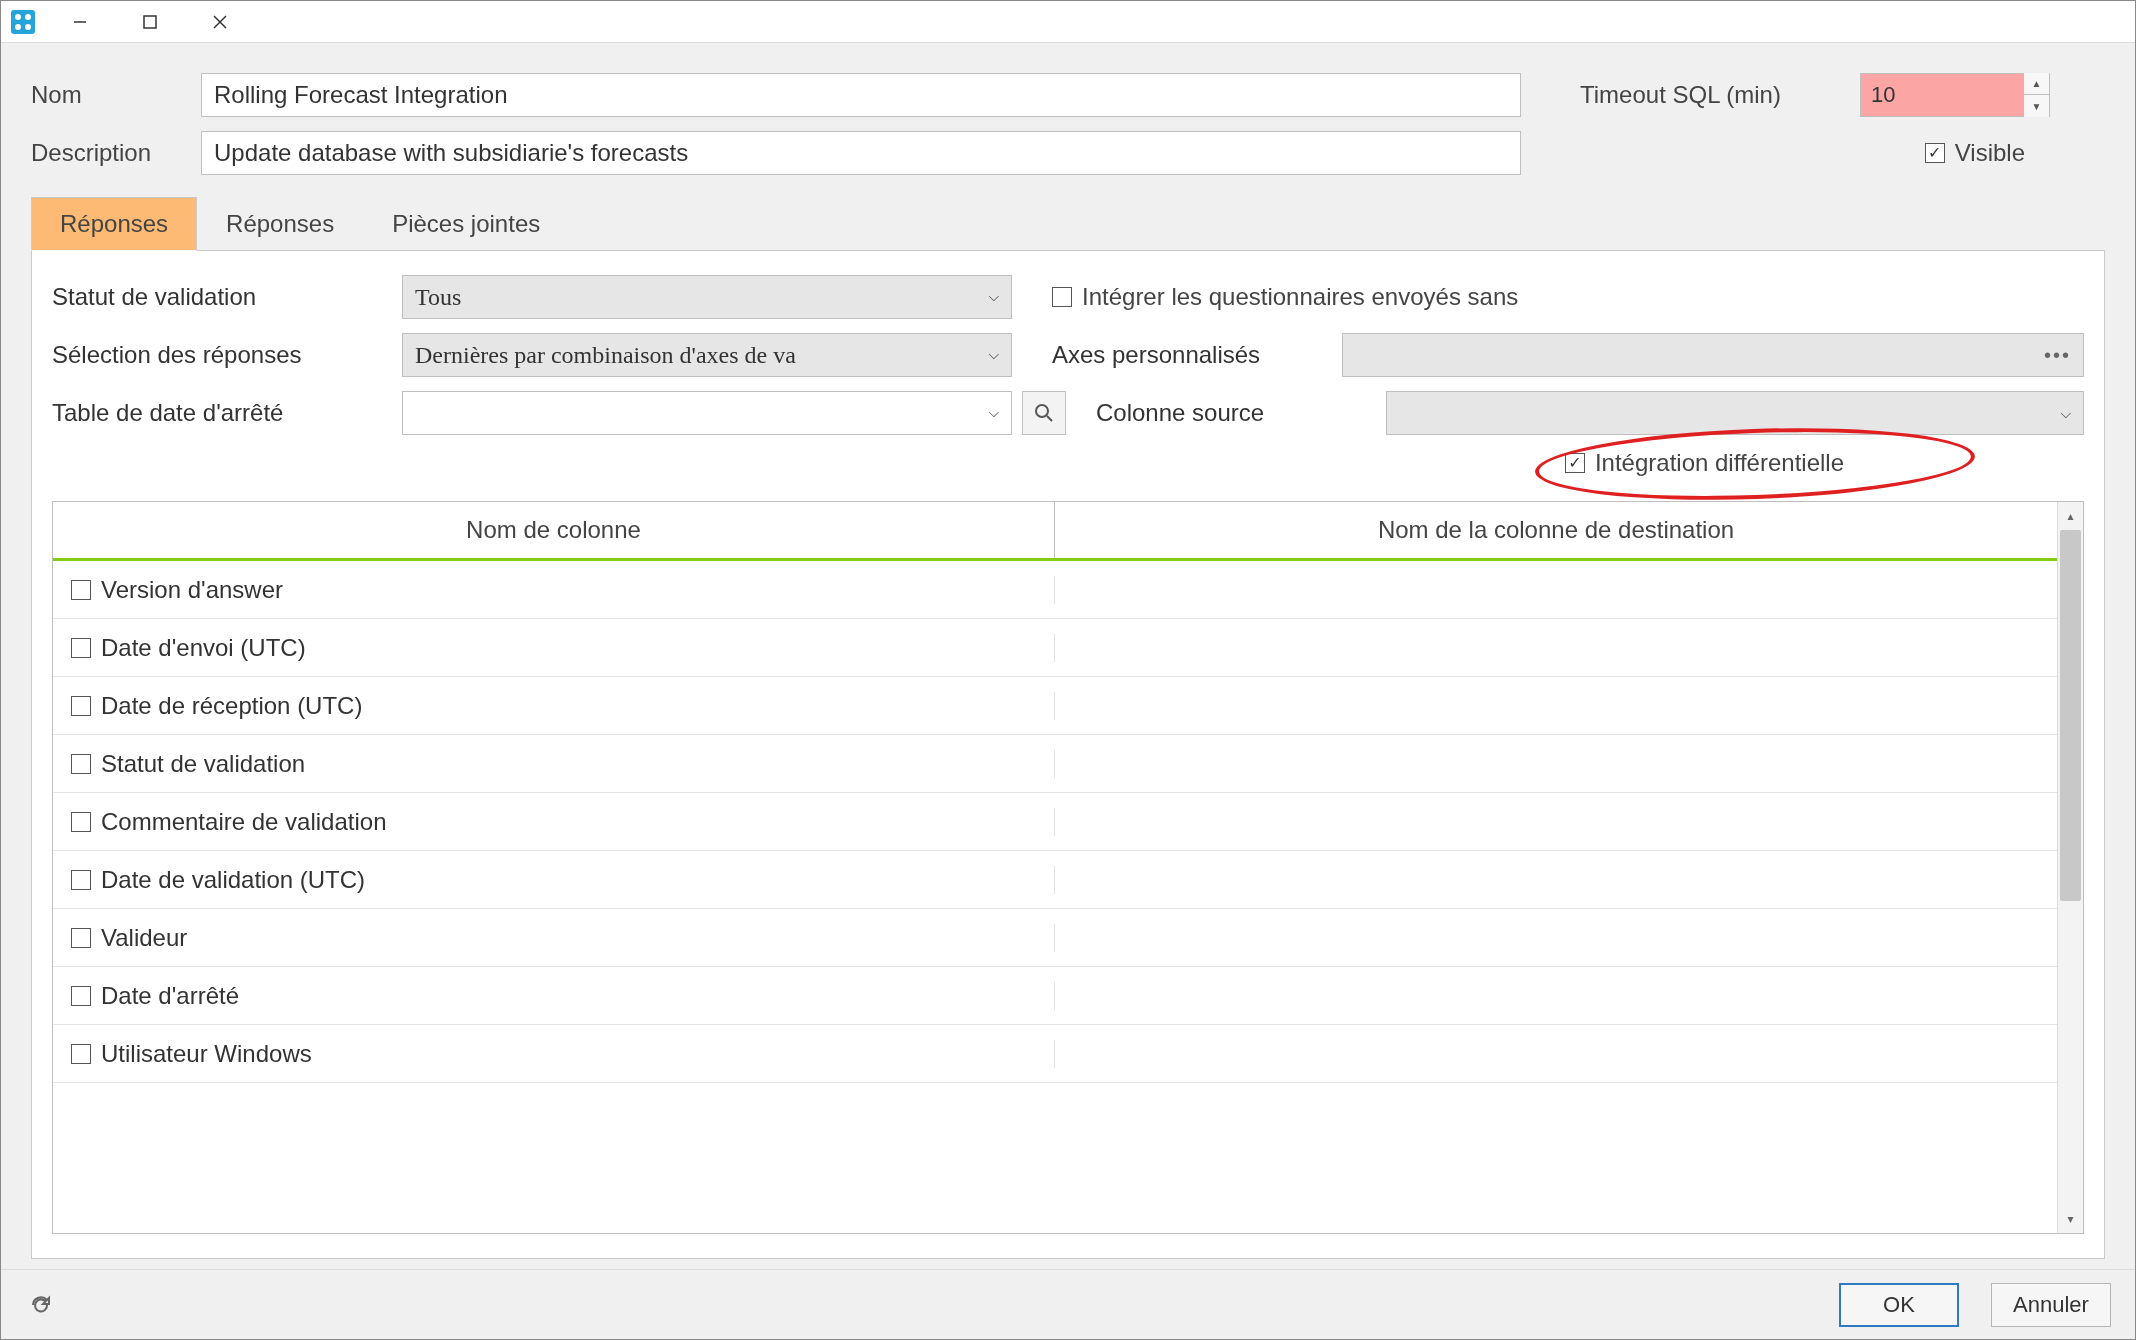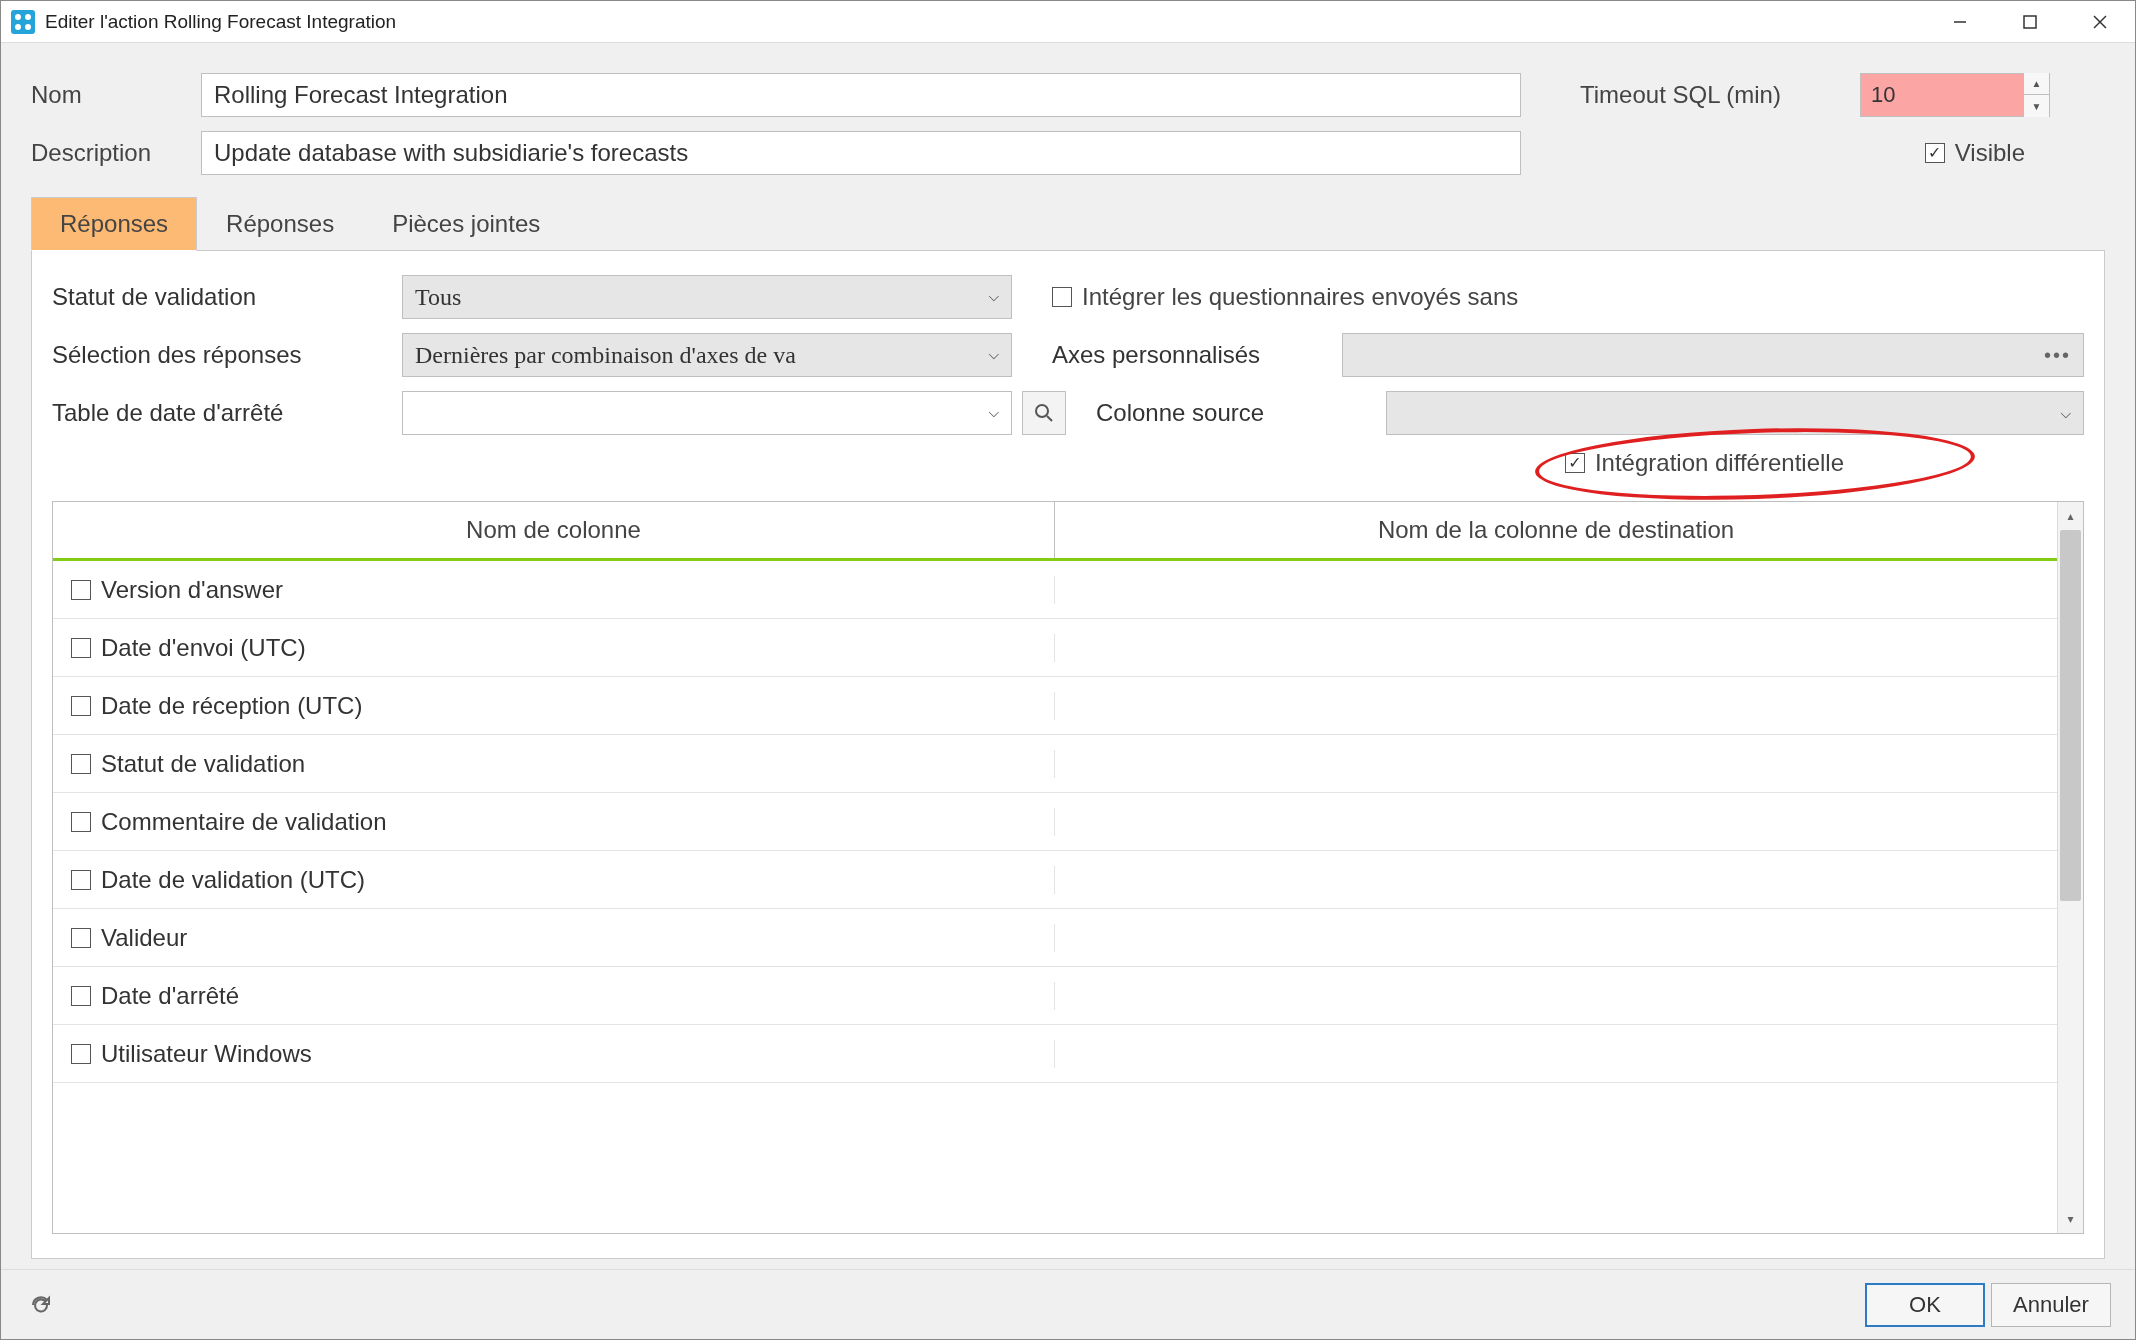--- a/index.html
+++ b/index.html
@@ -327,21 +327,21 @@
     }
     .refresh-btn {
       width: 32px;
       height: 32px;
       display: flex;
       align-items: center;
       justify-content: center;
       cursor: pointer;
       color: #666;
     }
-    .footer-buttons { margin-left: auto; display: flex; gap: 6px; }
+    .footer-buttons { margin-left: auto; display: flex; gap: 32px; }
     .btn {
       min-width: 120px;
       height: 44px;
       border: 1px solid #b5b5b5;
       background: #f6f6f6;
       font-size: 22px;
       cursor: pointer;
       display: flex;
       align-items: center;
       justify-content: center;
@@ -349,21 +349,20 @@
     .btn.primary { border: 2px solid #2e7bc4; }
     .clip { white-space: nowrap; overflow: hidden; }
   </style>
 </head>
 <body>
 
 <div class="window">
 
   <div class="titlebar">
     <div class="titlebar-icon"></div>
-    <div class="titlebar-text">Editer l'action Rolling Forecast Integration</div>
     <div class="titlebar-buttons">
       <div class="titlebar-btn">
         <svg viewBox="0 0 16 16">
             <line x1="2" y1="8" x2="14" y2="8" stroke="#333" stroke-width="1.5"></line>
           </svg>
       </div>
       <div class="titlebar-btn">
         <svg viewBox="0 0 16 16">
             <rect x="2" y="2" width="12" height="12" fill="none" stroke="#333" stroke-width="1.5"></rect>
           </svg>

